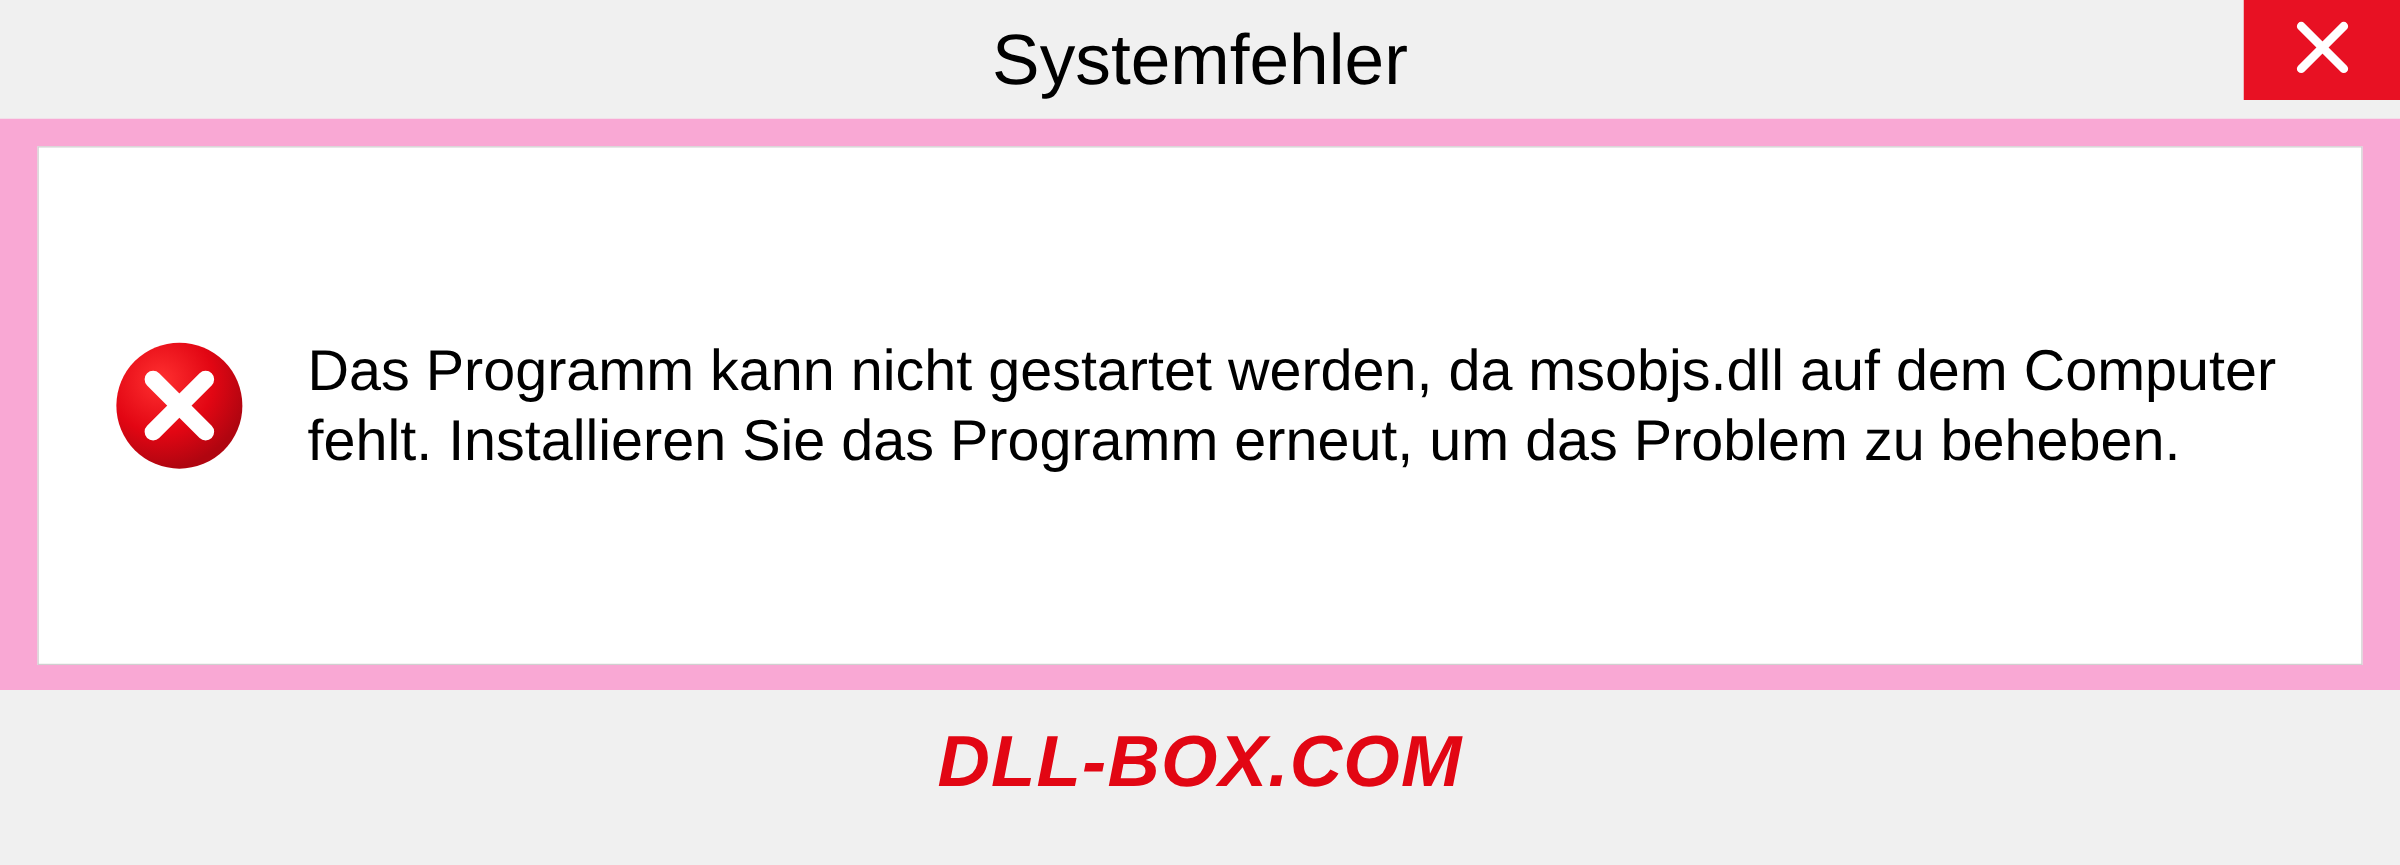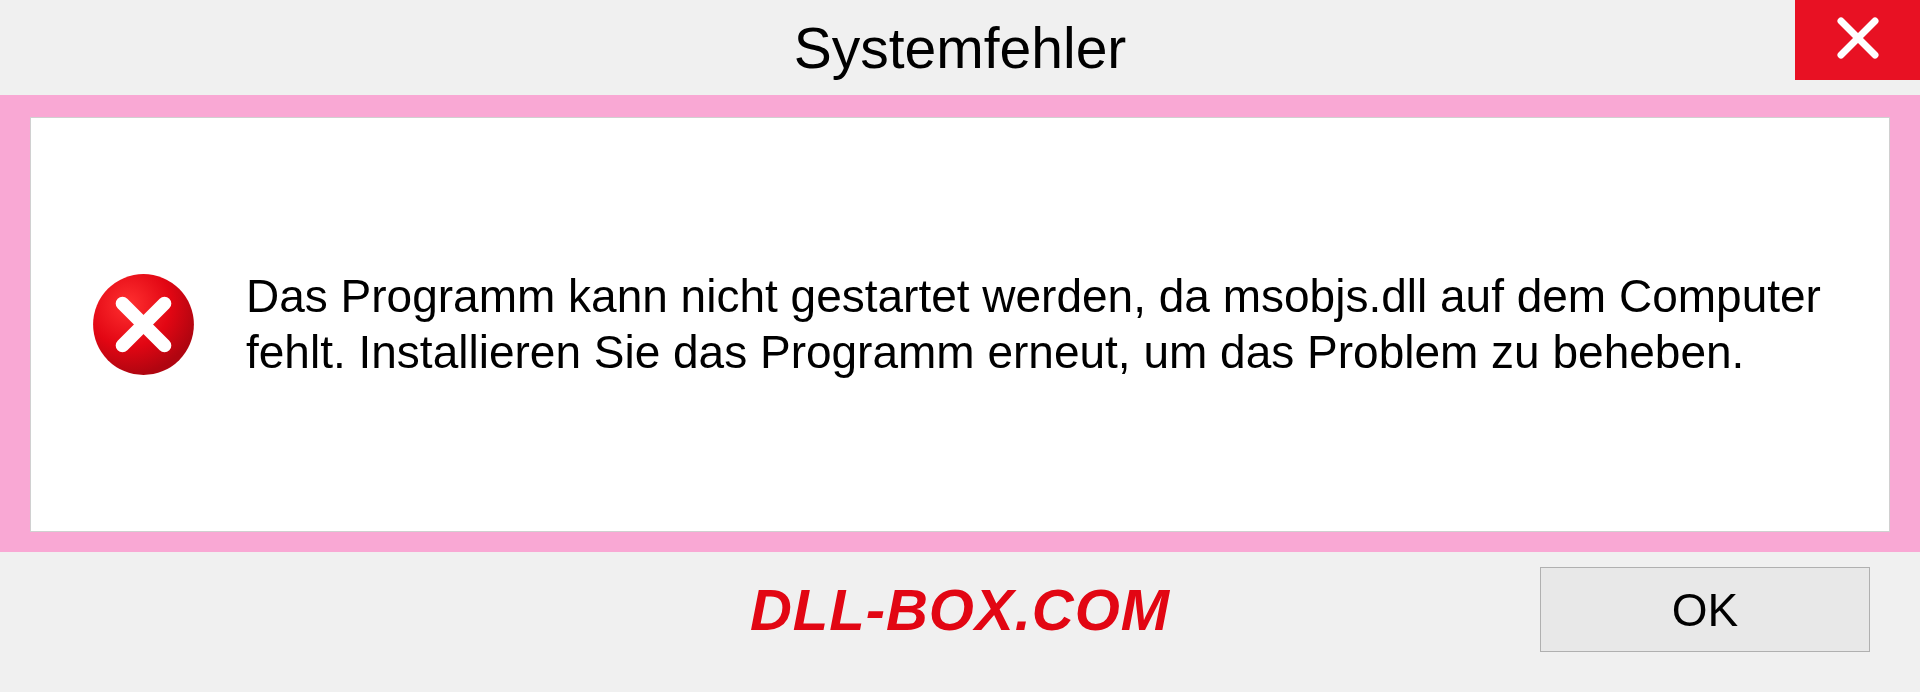--- a/index.html
+++ b/index.html
@@ -156,16 +156,15 @@
         <circle cx="50" cy="50" r="48" fill="url(#errgrad)"></circle>
         <line x1="30" y1="30" x2="70" y2="70" stroke="#ffffff" stroke-width="13" stroke-linecap="round"></line>
         <line x1="70" y1="30" x2="30" y2="70" stroke="#ffffff" stroke-width="13" stroke-linecap="round"></line>
       </svg>
     </div>
     <div class="error-message">Das Programm kann nicht gestartet werden, da msobjs.dll auf dem Computer fehlt. Installieren Sie das Programm erneut, um das Problem zu beheben.</div>
   </div>
 
   <div class="footer">
     <div class="watermark">DLL-BOX.COM</div>
-    <button class="ok-button">OK</button>
   </div>
 
 </div>
 
 </body></html>

